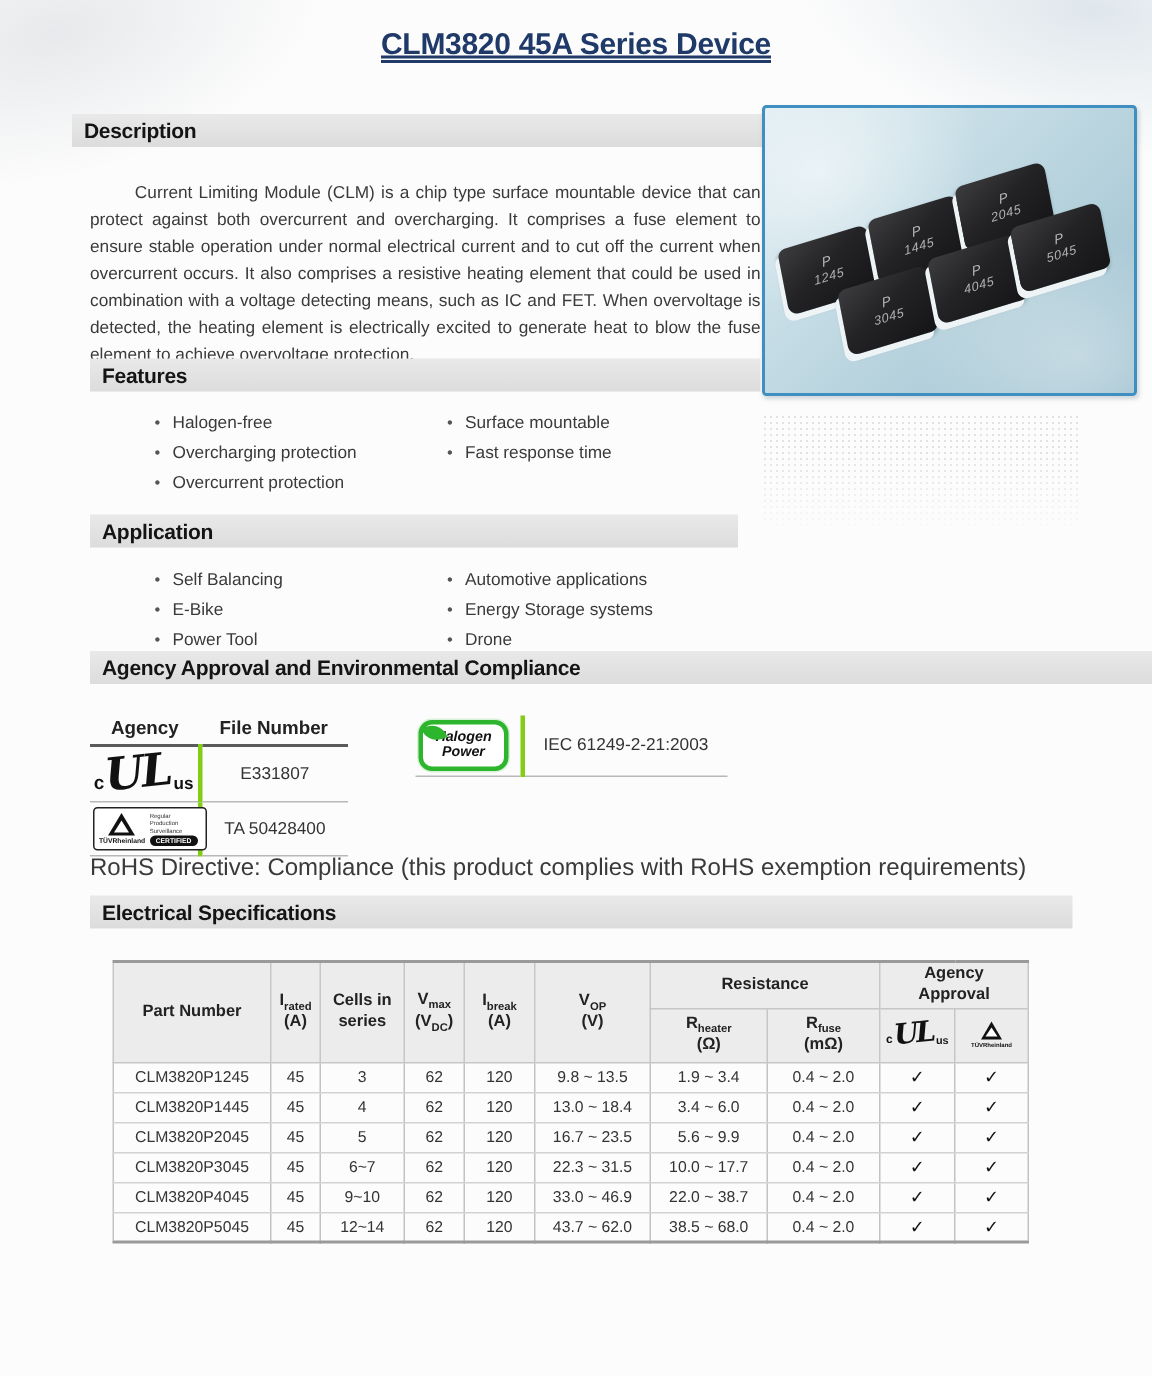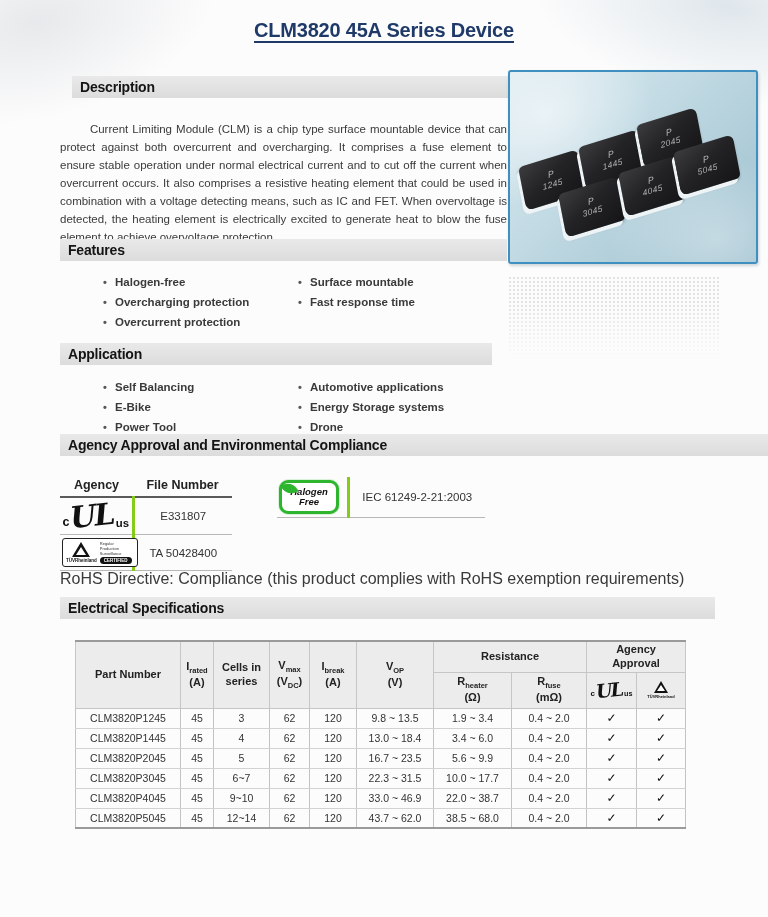--- a/index.html
+++ b/index.html
@@ -21,49 +21,50 @@
   .swirl-right {
     position:absolute; top:-40px; right:-80px; width:360px; height:150px;
     background:radial-gradient(ellipse at 65% 25%, rgba(195,210,220,.5), rgba(255,255,255,0) 60%);
     transform:rotate(9deg); pointer-events:none;
   }
   
   .page-title {
     position:absolute; top:19px; left:0; width:768px;
     text-align:center; font-size:20px; font-weight:bold; letter-spacing:-.2px;
     color:#1f3a68;
+    text-decoration:underline;
   }
   .page-title span {
     text-decoration:underline; text-decoration-thickness:2px; text-underline-offset:4px;
   }
   
   .sec-bar {
     position:absolute; height:22px; line-height:22px;
     background:linear-gradient(#e9e9e9,#dcdcdc);
     font-size:14px; font-weight:bold; color:#141414;
     padding-left:8px; letter-spacing:-.2px;
   }
-  #bar-desc   { left:72px; top:76px;  width:509px; }
+  #bar-desc   { left:48px; top:76px;  width:509px; }
   #bar-feat   { left:60px; top:239px; width:447px; }
   #bar-app    { left:60px; top:343px; width:432px; }
   #bar-agency { left:60px; top:434px; width:730px; }
   #bar-spec   { left:60px; top:597px; width:655px; }
 
   
   .desc-text {
     position:absolute; left:60px; top:103px; width:447px;
     font-size:11.5px; line-height:1.57; text-align:justify; color:#3a3a3a;
     text-indent:2.6em;
     margin-top:17px;
   }
 
   
   .bullets { position:absolute; font-size:11.5px; color:#3a3a3a; }
   .bullets li {
-    list-style:none; margin:0 0 8px 0; padding-left:12px; position:relative;font-weight:bold;
+    list-style:none; margin:0 0 8px 0; padding-left:12px; position:relative;
   }
   .bullets li::before {
     content:"•"; position:absolute; left:0; top:0; color:#555; font-size:11px;
   }
   #feat-col1 { left:63px;  top:264px; }
   #feat-col2 { left:258px; top:264px; }
   #app-col1  { left:63px;  top:369px; }
   #app-col2  { left:258px; top:369px; }
 
   
@@ -298,21 +299,21 @@
   <colgroup>
       <col style="width:71px">
       <col style="width:137px">
     </colgroup>
   <tbody>
   <tr class="row-tall">
     <td>
       <span class="halogen">
         <span class="leaf"></span>
         <span>Halogen</span>
-        <span>Free</span>
+        <span>Power</span>
       </span>
     </td>
     <td>IEC 61249-2-21:2003</td>
   </tr>
 </tbody>
   </table>
 
 <div class="rohs">RoHS Directive: Compliance (this product complies with RoHS exemption requirements)</div>
 
 <div class="sec-bar" id="bar-spec">Electrical Specifications</div>

